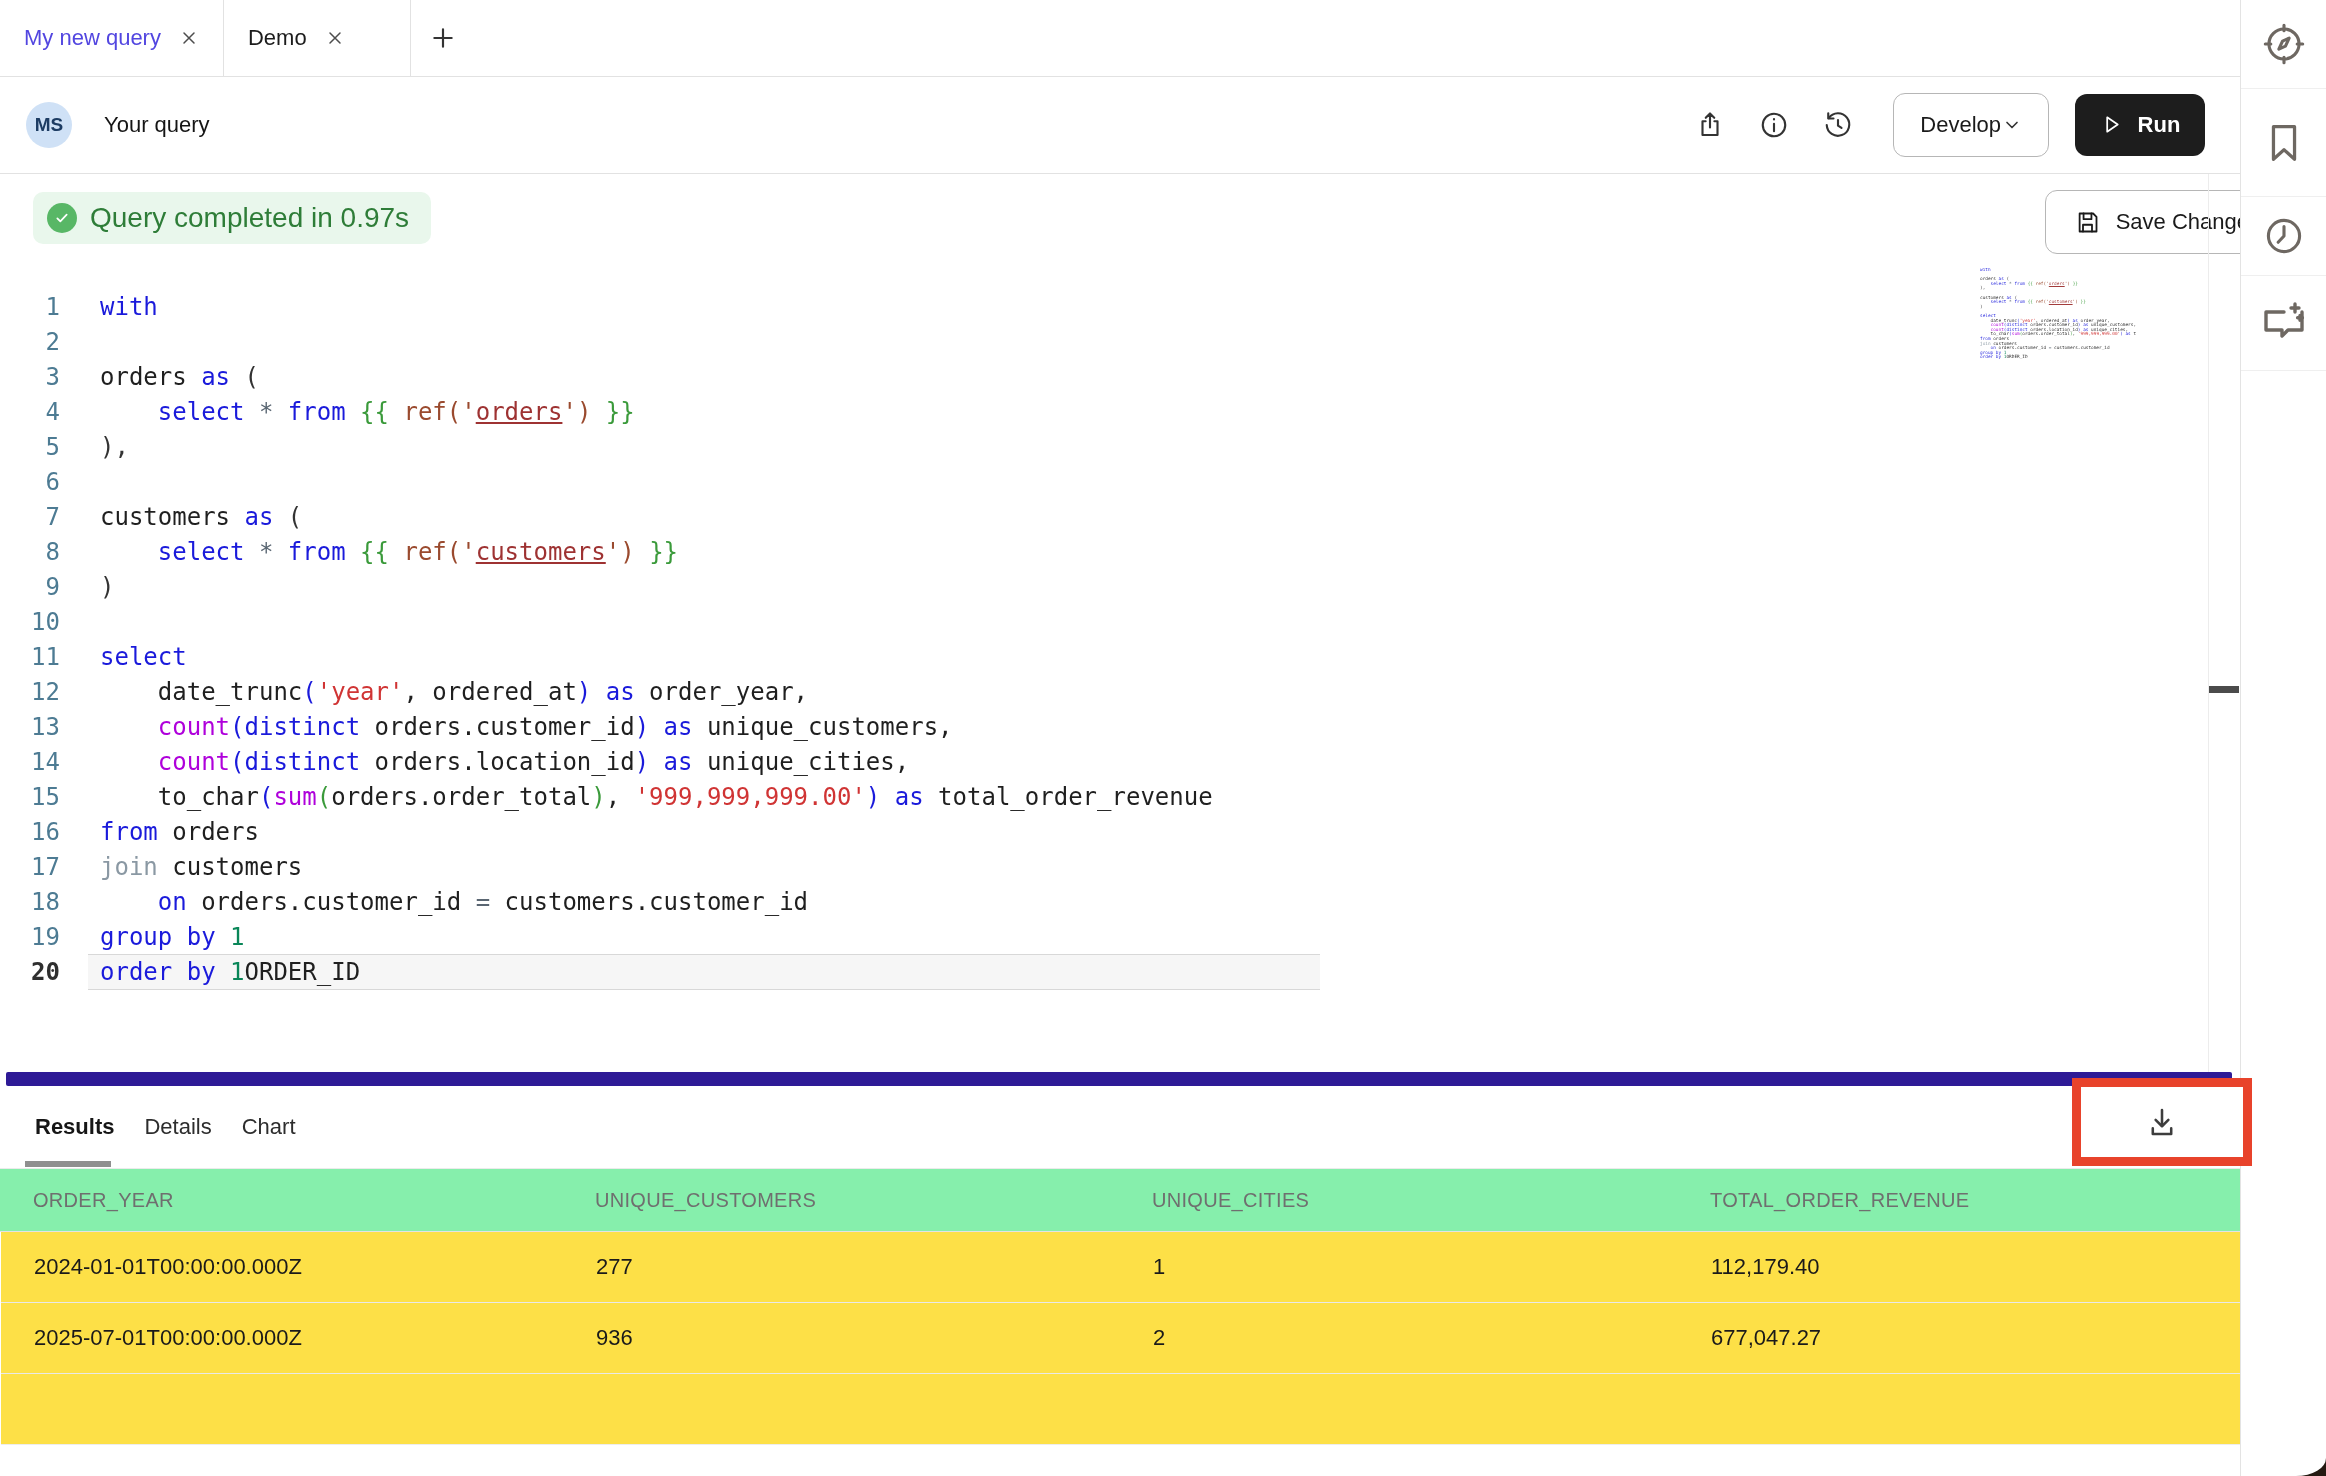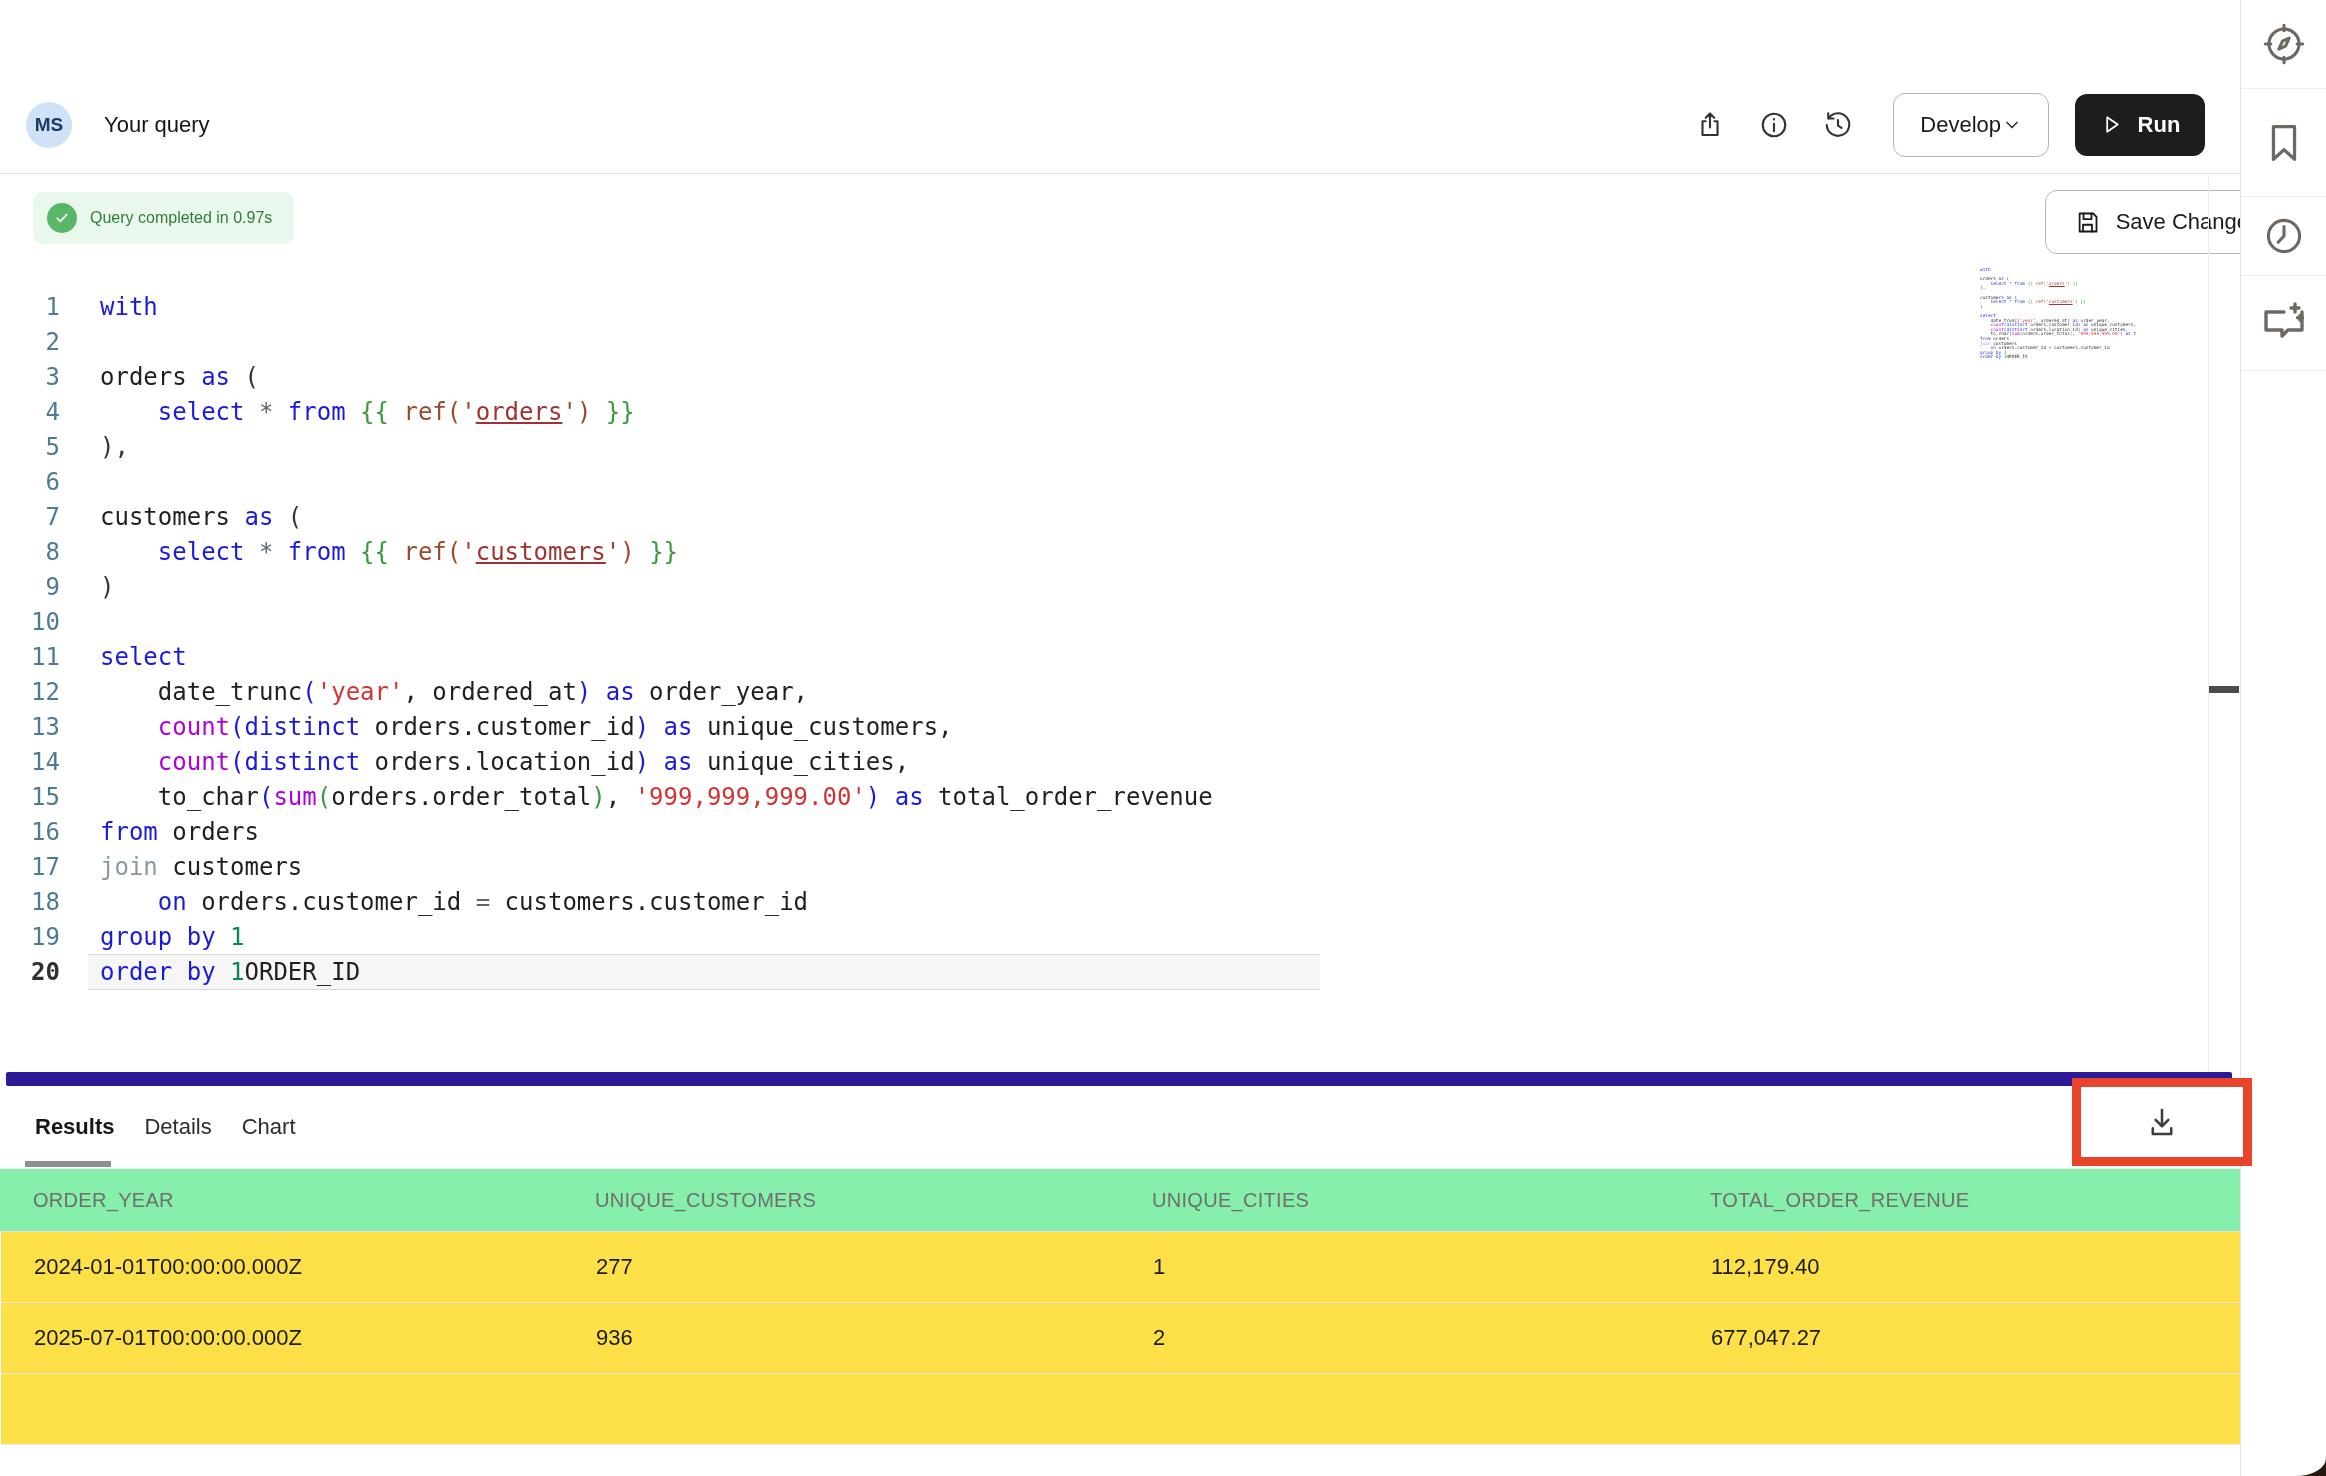--- a/index.html
+++ b/index.html
@@ -29,21 +29,21 @@
   .icon-btn svg{width:30px;height:30px;stroke:#333;stroke-width:1.7;fill:none;stroke-linecap:round;stroke-linejoin:round;}
   .btn-develop{display:flex;align-items:center;gap:1px;height:62px;padding:0 26px;border:1.5px solid #b6b6b6;border-radius:12px;
                font-size:22px;color:#1a1a1a;background:#fff;cursor:pointer;margin-left:10px;}
   .btn-develop svg{width:20px;height:20px;stroke:#333;stroke-width:2;fill:none;stroke-linecap:round;stroke-linejoin:round;}
   .btn-run{display:flex;align-items:center;justify-content:center;gap:15px;height:62px;width:130px;background:#1d1d1d;border-radius:12px;
            color:#fff;font-size:22px;font-weight:600;cursor:pointer;}
   .btn-run svg{width:23px;height:23px;stroke:#fff;stroke-width:1.8;fill:none;stroke-linejoin:round;}
 
   
   .status-badge{position:absolute;left:33px;top:192px;height:52px;display:flex;align-items:center;gap:13px;padding:0 22px 0 14px;
-                background:#e9f7ec;border-radius:10px;font-size:16px;color:#2e7d38;font-weight:500;}
+                background:#e9f7ec;border-radius:10px;font-size:28px;color:#2e7d38;font-weight:500;}
   .status-badge .chk{width:30px;height:30px;border-radius:50%;background:#58b766;display:flex;align-items:center;justify-content:center;}
   .status-badge .chk svg{width:16px;height:16px;stroke:#fff;stroke-width:2.6;fill:none;stroke-linecap:round;stroke-linejoin:round;}
   .btn-save{position:absolute;right:37px;top:190px;height:62px;display:flex;align-items:center;gap:15px;padding:0 28px;
             border:1.5px solid #b6b6b6;border-radius:12px;background:#fff;font-size:22px;color:#1a1a1a;cursor:pointer;}
   .btn-save svg{width:27px;height:27px;stroke:#1a1a1a;stroke-width:1.6;fill:none;stroke-linecap:round;stroke-linejoin:round;}
 
   
   .editor{position:absolute;left:0;top:255px;width:2240px;height:817px;font-family:"DejaVu Sans Mono",monospace;font-size:24px;}
   .cur-line-hl{position:absolute;left:88px;top:699px;width:1232px;height:36px;background:#f6f6f6;
                border-top:1px solid #d8d8d8;border-bottom:1px solid #d8d8d8;box-sizing:border-box;}
@@ -83,20 +83,41 @@
 
   
   .corner-dark{position:absolute;right:0;bottom:0;width:30px;height:18px;background:#241a12;z-index:40;}
   .corner-mask{position:absolute;right:0;bottom:0;width:30px;height:18px;background:#fff;border-bottom-right-radius:30px 18px;z-index:41;}
 </style>
 </head>
 <body>
 
 <div class="app">
 
+  <div class="tabbar">
+    <div id="tabs-mount" style="display:flex">
+        <div class="tab active">
+          <span>My new query</span>
+          <svg viewBox="0 0 24 24" class="x">
+            <path d="M6 6l12 12M18 6L6 18"></path>
+          </svg>
+        </div>
+        <div class="tab">
+          <span>Demo</span>
+          <svg viewBox="0 0 24 24" class="x">
+            <path d="M6 6l12 12M18 6L6 18"></path>
+          </svg>
+        </div>
+      </div>
+    <div class="plus-btn">
+      <svg viewBox="0 0 24 24">
+          <path d="M12 4v16M4 12h16"></path>
+        </svg>
+    </div>
+  </div>
 
   <div class="header">
     <div class="avatar">MS</div>
     <div class="page-title">Your query</div>
     <div class="header-actions">
       <div class="icon-btn">
         <svg viewBox="0 0 24 24">
           <path d="M8.5 9H6v11h12V9h-2.5M12 14V3M8.6 6.2 12 2.8l3.4 3.4"></path>
         </svg>
       </div>

